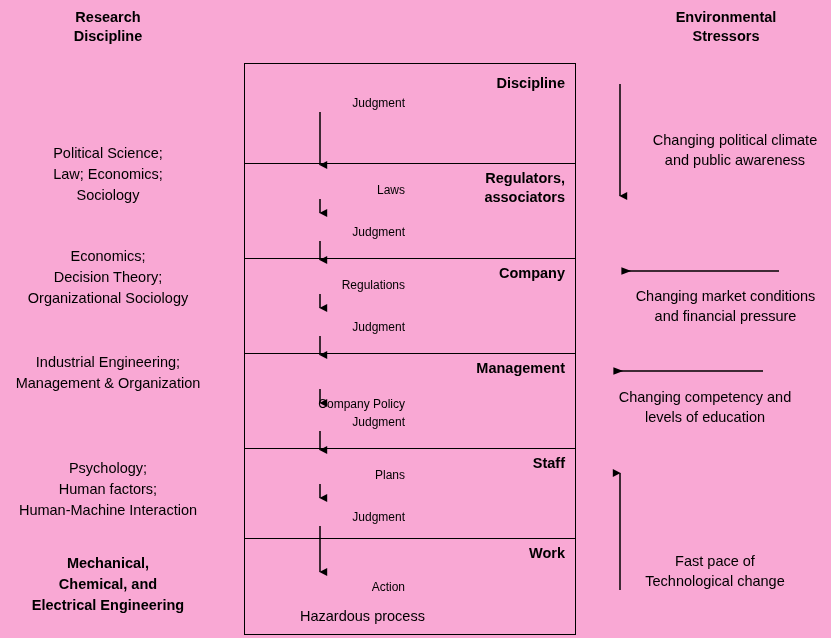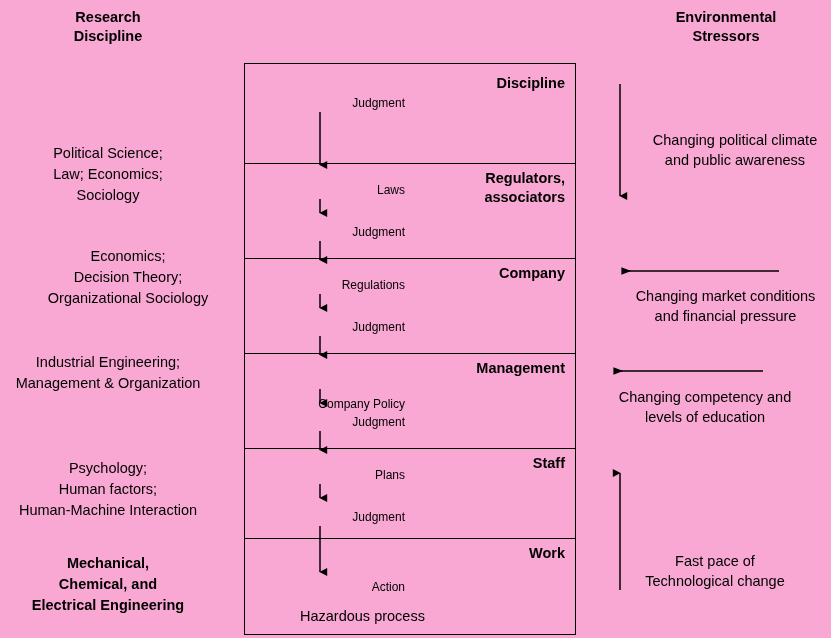--- a/index.html
+++ b/index.html
@@ -109,21 +109,21 @@
 <div id="page">
 
   <div class="col-header" id="hdr-research">Research
 Discipline</div>
   <div class="col-header" id="hdr-stressors">Environmental
 Stressors</div>
 
   <div class="discipline" style="top:143px;">Political Science;
 Law; Economics;
 Sociology</div>
-  <div class="discipline" style="top:246px;padding-left:20px;">Economics;
+  <div class="discipline" style="top:246px;">Economics;
 Decision Theory;
 Organizational Sociology</div>
   <div class="discipline" style="top:352px;">Industrial Engineering;
 Management &amp; Organization</div>
   <div class="discipline" style="top:458px;">Psychology;
 Human factors;
 Human-Machine Interaction</div>
   <div class="discipline" style="top:553px;font-weight:bold;">Mechanical,
 Chemical, and
 Electrical Engineering</div>

